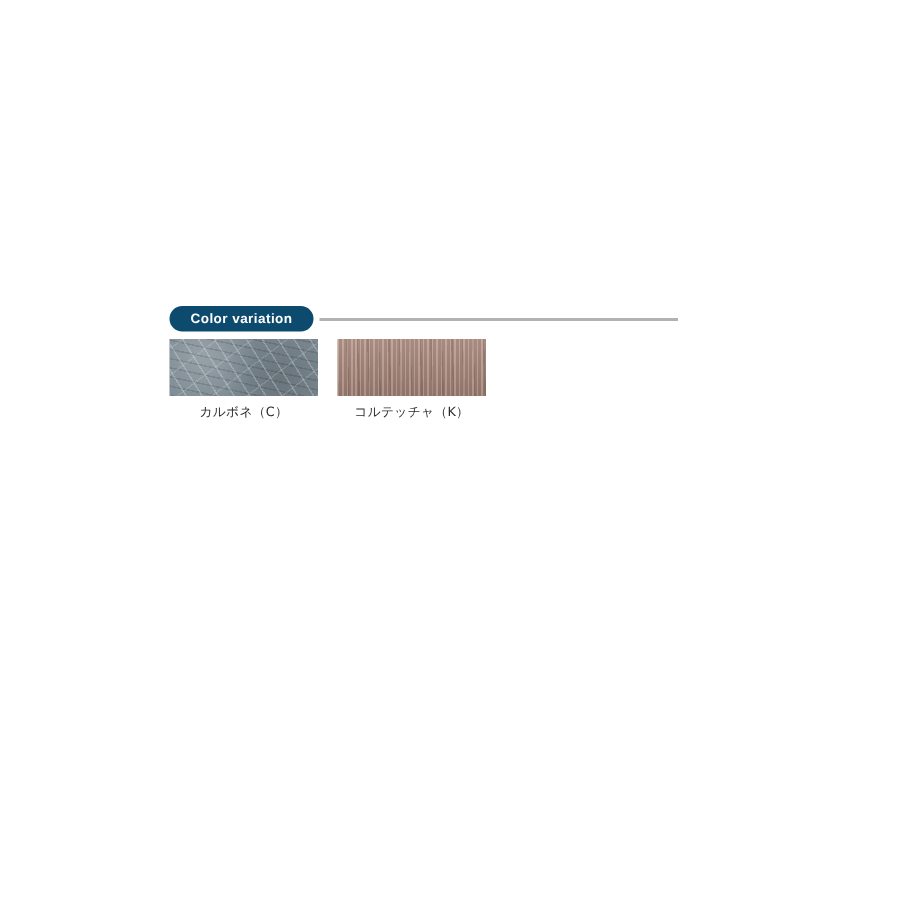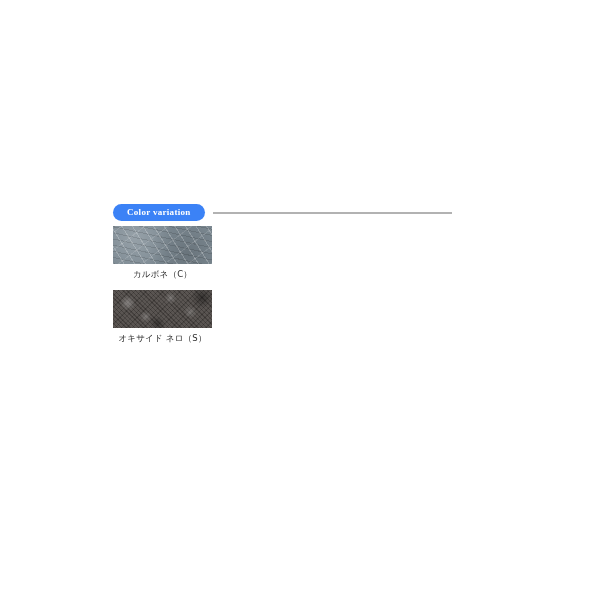--- a/index.html
+++ b/index.html
@@ -32,30 +32,29 @@
     background: #b2b2b2;
   }
   #section-badge {
     position: absolute;
     left: 0;
     top: 0;
     height: 17px;
     padding: 0 14px 0 14px;
     min-width: 84px;
     border-radius: 9px;
-    background: #3b82f6;
+    background: #0c4a6e;
     color: #ffffff;
     font-size: 9px;
     font-weight: bold;
     letter-spacing: 0.3px;
     line-height: 17px;
     text-align: right;
     box-sizing: border-box;
     white-space: nowrap;
-    font-family: Liberation Serif, serif;
   }
 
   
   #swatch-grid {
     position: absolute;
     left: 113px;
     top: 226px;
     width: 340px;
   }
   .swatch-row {
@@ -139,22 +138,22 @@
 </div>
 
 <div id="swatch-grid">
     <div class="swatch-row">
       <div class="swatch-cell">
         <div class="swatch-chip" style="background-color: rgb(125, 138, 147);">
           <div class="grain tex-carbone"></div>
         </div>
         <div class="swatch-label">カルボネ（C）</div>
       </div>
+      <div class="swatch-cell">
+        <div class="swatch-chip" style="background-color: rgb(173, 138, 125);">
+          <div class="grain tex-corteccia"></div>
+        </div>
+        <div class="swatch-label">コルテッチャ（K）</div>
+      </div>
     </div>
     <div class="swatch-row">
-      <div class="swatch-cell">
-        <div class="swatch-chip" style="background-color: rgb(74, 69, 66);">
-          <div class="grain tex-oxide"></div>
-        </div>
-        <div class="swatch-label">オキサイド ネロ（S）</div>
-      </div>
     </div>
   </div>
 
 </body></html>

